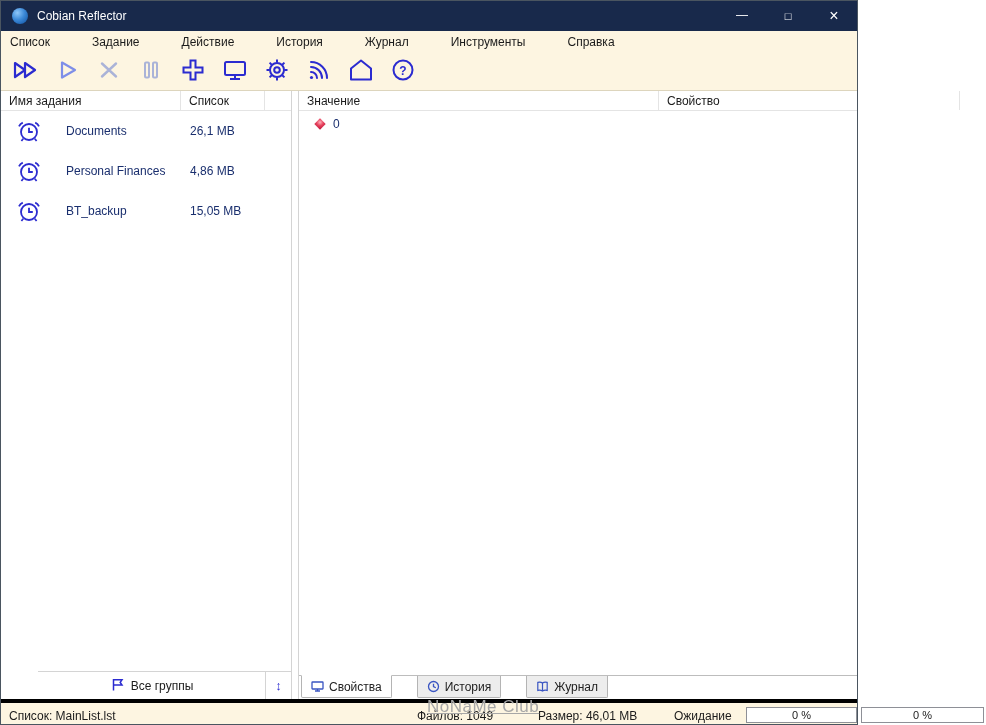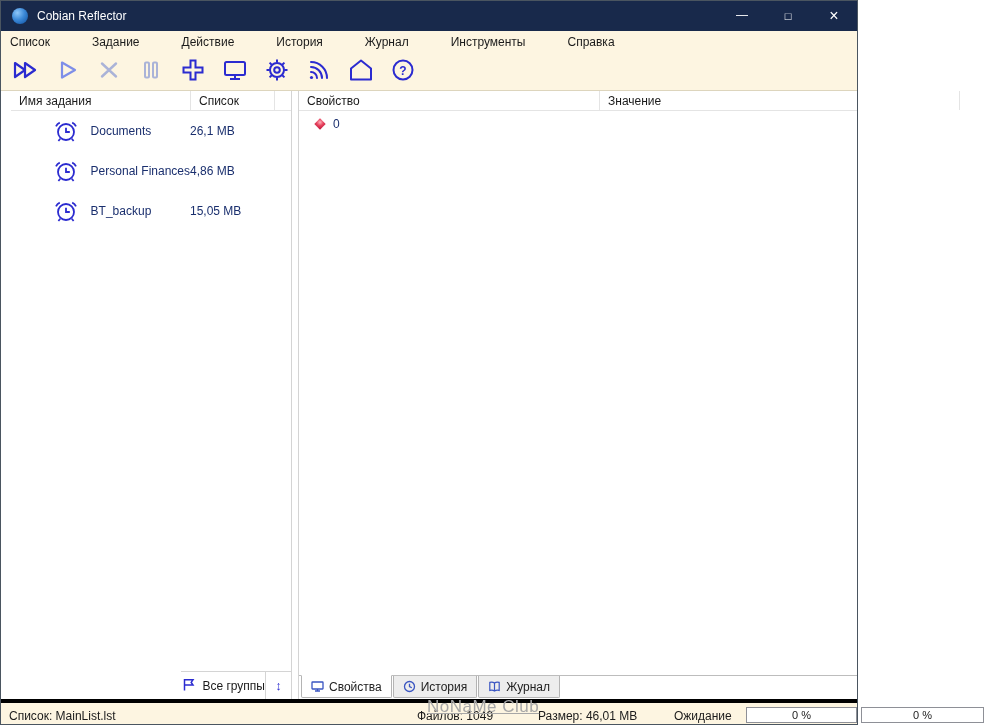--- a/index.html
+++ b/index.html
@@ -29,50 +29,50 @@
   .tool-btn { width: 34px; height: 32px; display: flex; align-items: center; justify-content: center; }
   .st-accent { stroke: var(--accent-blue, #2b2bd0); }
   .st-mid { stroke: var(--mid-blue, #7e8ee8); }
   .st-dis { stroke: var(--disabled-blue, #aab3d8); }
   .st-tab { stroke: var(--tab-icon-blue, #3a55c2); }
   .fl-accent { fill: var(--accent-blue, #2b2bd0); }
   .qmark { fill: var(--accent-blue, #2b2bd0); font-family: "Liberation Sans", sans-serif; font-weight: bold; font-size: 12px; }
 
   
   .main { flex: 1 1 auto; min-height: 0; display: flex; background: #fff; }
-  .left-panel { flex: 0 0 291px; display: flex; flex-direction: column; border-right: 1px solid #d4d4d4; align-items: flex-end; }
+  .left-panel { flex: 0 0 291px; display: flex; flex-direction: column; border-right: 1px solid #d4d4d4; }
   .splitter { flex: 0 0 6px; background: #fff; }
   .right-panel { flex: 1 1 auto; display: flex; flex-direction: column; border-left: 1px solid #d4d4d4; min-width: 0; }
 
   .list-header { flex: 0 0 20px; display: flex; border-bottom: 1px solid #e4e4e4; background: #fff; }
   .hcol { display: flex; align-items: center; padding: 0 8px; border-right: 1px solid #e4e4e4; overflow: hidden; white-space: nowrap; }
   .col-name { flex: 0 0 180px; }
   .col-size { flex: 0 0 84px; }
   .col-rest { flex: 1 1 auto; border-right: none; }
   .pcol-prop { flex: 0 0 301px; }
   .pcol-val  { flex: 0 0 360px; }
 
   .task-rows { flex: 1 1 auto; overflow: hidden; }
   .task-row { height: 40px; display: flex; align-items: center; }
   .task-icon { flex: 0 0 26px; margin-left: 15px; display: flex; }
-  .task-name { flex: 1 1 auto; margin-left: 12px; color: var(--navy-text, #1a2f6e); }
+  .task-name { flex: 1 1 auto; margin-left: 24px; color: var(--navy-text, #1a2f6e); }
   .task-size { flex: 0 0 101px; color: var(--navy-text, #1a2f6e); }
 
   .left-bottom { flex: 0 0 28px; display: flex; border-top: 1px solid #d4d4d4; background: #fff; margin-left: 37px; }
   .groups-btn { flex: 1 1 auto; display: flex; align-items: center; justify-content: center; gap: 6px; }
   .updown-btn { flex: 0 0 26px; display: flex; align-items: center; justify-content: center; border-left: 1px solid #d4d4d4; color: var(--accent-blue, #2b2bd0); font-size: 13px; }
 
   .props-rows { flex: 1 1 auto; overflow: hidden; padding-top: 3px; }
   .prop-row { height: 20px; display: flex; align-items: center; padding-left: 17px; }
   .diamond { flex: 0 0 8px; width: 8px; height: 8px; transform: rotate(45deg);
     background: radial-gradient(circle at 35% 35%, #ffb3bd 0%, #e8445f 45%, var(--diamond-red, #b80f34) 100%); }
   .prop-name { flex: 0 0 268px; margin-left: 9px; color: #1c1c4e; }
   .prop-value { color: var(--navy-text, #1a2f6e); padding-left: 9px; }
 
-  .tabstrip { flex: 0 0 24px; display: flex; align-items: flex-start; border-top: 1px solid #bdbdbd; padding-left: 2px; background: #fff; }
+  .tabstrip { flex: 0 0 24px; display: flex; align-items: flex-start; border-top: 1px solid #bdbdbd; padding-left: 2px; background: #fff; gap: 24px; }
   .tab { height: 22px; display: flex; align-items: center; gap: 5px; padding: 0 9px; background: #ededed;
     border: 1px solid #b4b4b4; border-top: none; border-radius: 0 0 2px 2px; margin-right: 1px; color: #222; }
   .tab.active { background: #fff; height: 23px; margin-top: -1px; border-top: 1px solid #fff; }
   .tab-ic { display: flex; }
 
   
   .statusbar { flex: 0 0 25px; background: var(--bar-bg, #fdf5e1); border-top: 4px solid #000000; position: relative; font-size: 12px; }
   .sb { position: absolute; top: 6px; white-space: nowrap; }
   .sb-list { left: 8px; }
   .sb-files { left: 416px; }
@@ -261,22 +261,22 @@
         <div class="updown-btn">
             <span>↕</span>
           </div>
       </div>
     </div>
 
     <div class="splitter"></div>
 
     <div class="right-panel">
       <div class="list-header">
+        <div class="hcol pcol-val">Значение</div>
         <div class="hcol pcol-prop">Свойство</div>
-        <div class="hcol pcol-val">Значение</div>
         <div class="hcol col-rest"></div>
       </div>
       <div class="props-rows">
         <div class="prop-row">
           <span class="diamond"></span>
           <span class="prop-value">0</span>
         </div>
       </div>
       <div class="tabstrip">
         <div class="tab active">

